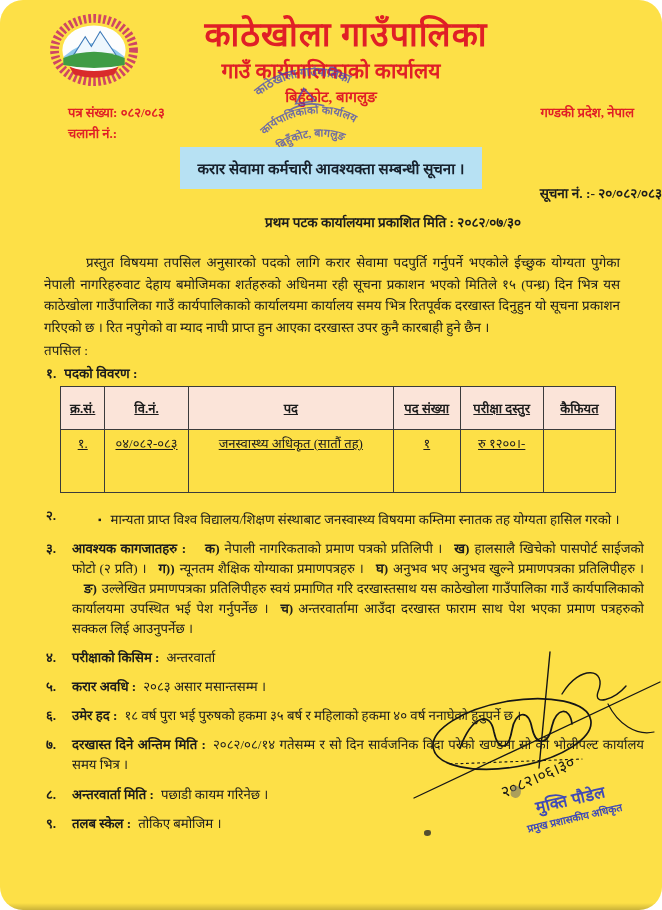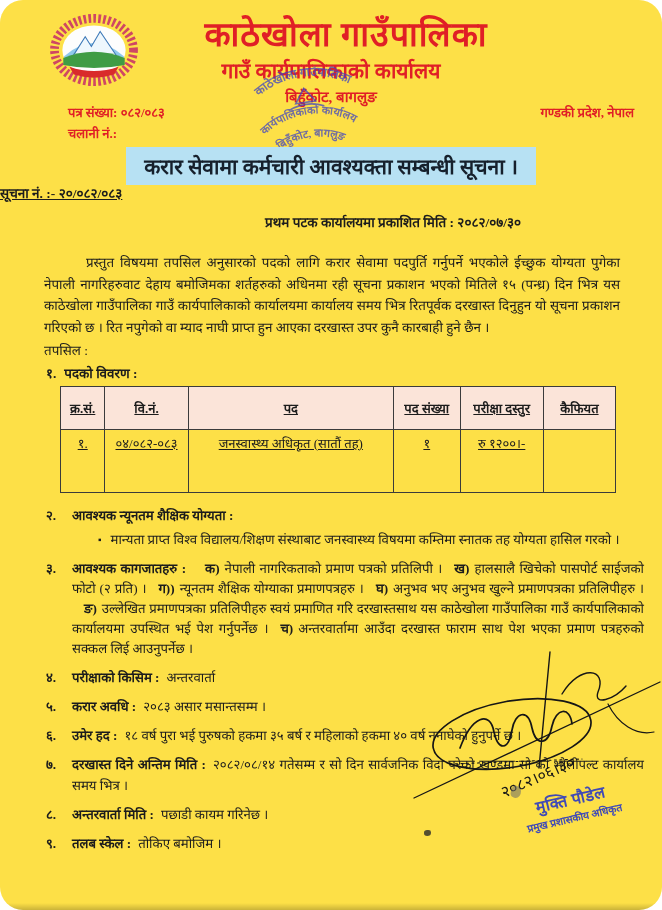--- a/index.html
+++ b/index.html
@@ -25,23 +25,23 @@
     position:absolute; left:0; right:0; top:86px; text-align:center;
     font-size:15px; font-weight:bold; color:var(--brand-red);
   }
   .letter-no  { position:absolute; left:68px; top:103px; font-size:13px; font-weight:bold; color:var(--brand-red); }
   .dispatch-no{ position:absolute; left:68px; top:124px; font-size:13px; font-weight:bold; color:var(--brand-red); }
   .province   { position:absolute; right:28px; top:103px; font-size:13px; font-weight:bold; color:var(--brand-red); }
   .round-stamp{ position:absolute; left:226px; top:68px; opacity:.72; transform:rotate(-8deg); }
   .notice-title-wrap { position:absolute; left:0; right:0; top:147px; text-align:center; }
   .notice-title {
     display:inline-block; background:var(--highlight); color:#16202c;
-    font-size:21px; font-weight:bold; padding:5px 18px;
-  }
-  .notice-no { position:absolute; left:0; right:0; top:184px; text-align:left; font-size:13.5px; font-weight:bold;text-decoration:underline; }
+    font-size:15px; font-weight:bold; padding:11px 18px;
+  }
+  .notice-no { position:absolute; left:0; right:0; top:184px; text-align:right; font-size:13.5px; font-weight:bold; }
   .published { position:absolute; left:0; right:0; top:213px; text-align:center; transform:translateX(62px); font-size:13.5px; font-weight:bold; }
   
   .para {
     margin:12px 42px 0 44px; text-align:justify; text-indent:42px;
     font-size:13.4px; line-height:1.62;
   }
   .tapasil { margin:2px 0 0 44px; font-size:13.4px; }
   .sec-title { margin:5px 0 4px 46px; font-size:13.4px; font-weight:bold; }
   .sec-title .no { margin-right:8px; }
   table.positions { border-collapse:collapse; margin:1px 0 0 60px; width:556px; font-size:13px; }
@@ -152,21 +152,21 @@
           <td>१</td>
           <td>रु १२००।-</td>
           <td></td>
         </tr>
       </tbody>
   </table>
 
   <div class="conditions">
       <div class="item">
         <span class="item-no">२.</span>
-        <span class="item-body"><span class="item-title">आवश्यक न्यूनतम  शैक्षिक योग्यता :</span><div class="bullet-row">
+        <span class="item-body"><div class="bullet-row">
             <span class="bullet">▪</span>
             <span>मान्यता प्राप्त विश्व विद्यालय/शिक्षण संस्थाबाट जनस्वास्थ्य विषयमा कम्तिमा स्नातक तह योग्यता हासिल गरको ।</span>
           </div></span>
       </div>
       <div class="item">
         <span class="item-no">३.</span>
         <span class="item-body"><span class="item-title">आवश्यक कागजातहरु :</span><span class="part-label">क)</span><span class="part-text">नेपाली नागरिकताको प्रमाण पत्रको प्रतिलिपी ।</span><span class="part-label">ख)</span><span class="part-text">हालसालै खिचेको पासपोर्ट साईजको फोटो (२ प्रति) ।</span><span class="part-label">ग))</span><span class="part-text">न्यूनतम शैक्षिक योग्याका प्रमाणपत्रहरु ।</span><span class="part-label">घ)</span><span class="part-text">अनुभव भए अनुभव खुल्ने प्रमाणपत्रका प्रतिलिपीहरु ।</span><span class="part-label">ङ)</span><span class="part-text">उल्लेखित प्रमाणपत्रका प्रतिलिपीहरु स्वयं प्रमाणित गरि दरखास्तसाथ यस काठेखोला गाउँपालिका गाउँ कार्यपालिकाको कार्यालयमा उपस्थित भई पेश गर्नुपर्नेछ ।</span><span class="part-label">च)</span><span class="part-text">अन्तरवार्तामा आउँदा दरखास्त फाराम साथ पेश भएका प्रमाण पत्रहरुको सक्कल लिई आउनुपर्नेछ ।</span></span>
       </div>
       <div class="item">
         <span class="item-no">४.</span>

